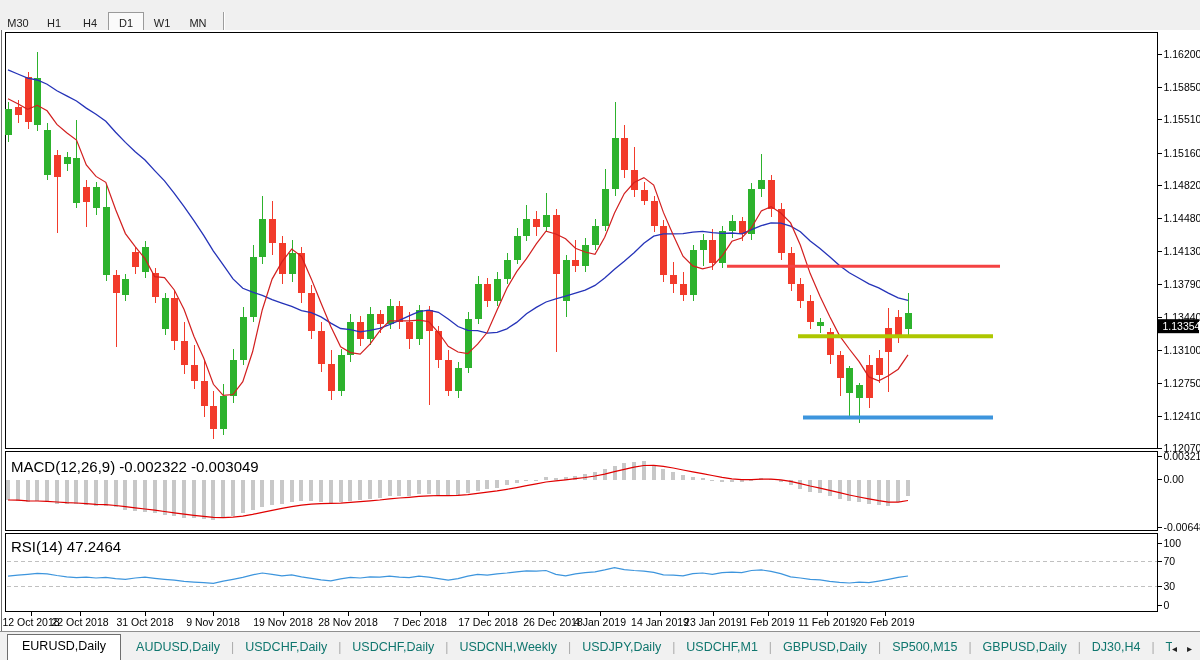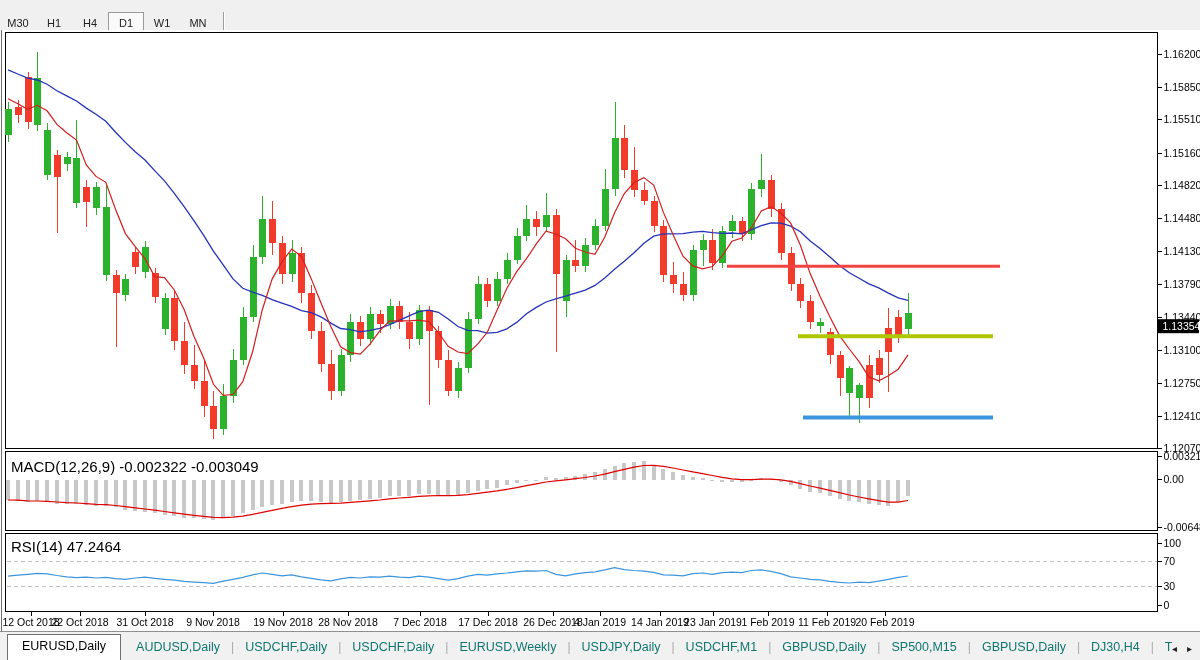--- a/index.html
+++ b/index.html
@@ -437,21 +437,21 @@
 
 <div id="tabbar">
   <div id="tabbar-tabs">
       <div class="tab active">EURUSD,Daily</div>
       <div class="tab">AUDUSD,Daily</div>
       <span class="tab-sep">|</span>
       <div class="tab">USDCHF,Daily</div>
       <span class="tab-sep">|</span>
       <div class="tab">USDCHF,Daily</div>
       <span class="tab-sep">|</span>
-      <div class="tab">EURUSD,Weekly</div>
+      <div class="tab">USDCNH,Weekly</div>
       <span class="tab-sep">|</span>
       <div class="tab">USDJPY,Daily</div>
       <span class="tab-sep">|</span>
       <div class="tab">USDCHF,M1</div>
       <span class="tab-sep">|</span>
       <div class="tab">GBPUSD,Daily</div>
       <span class="tab-sep">|</span>
       <div class="tab">SP500,M15</div>
       <span class="tab-sep">|</span>
       <div class="tab">GBPUSD,Daily</div>

